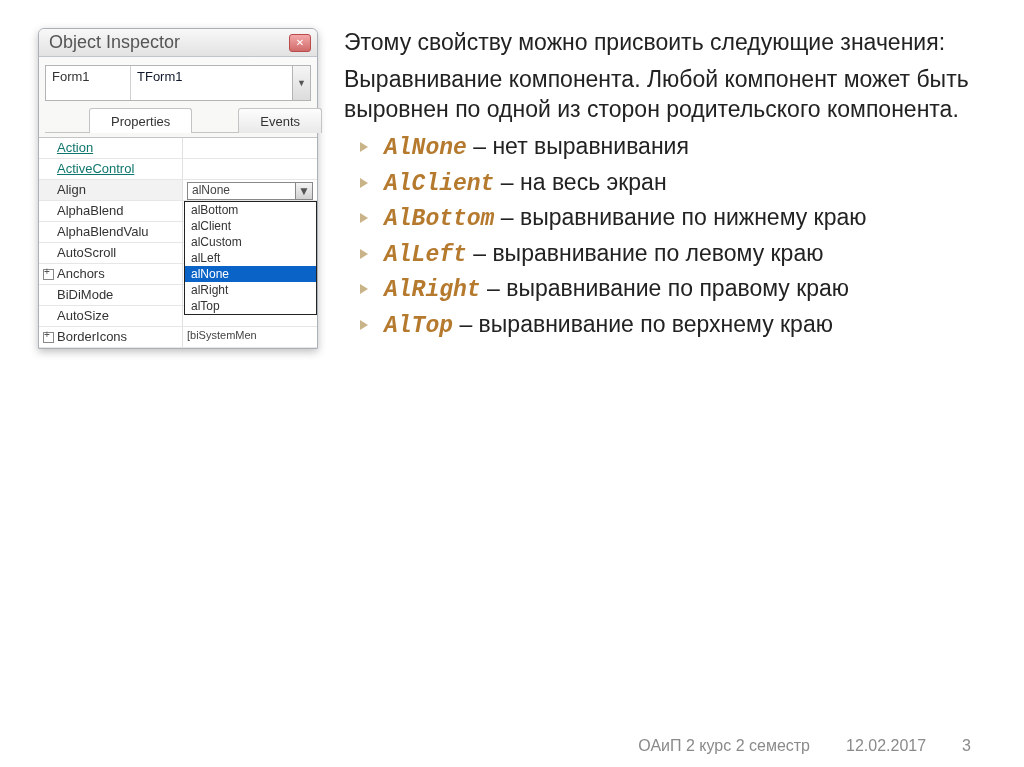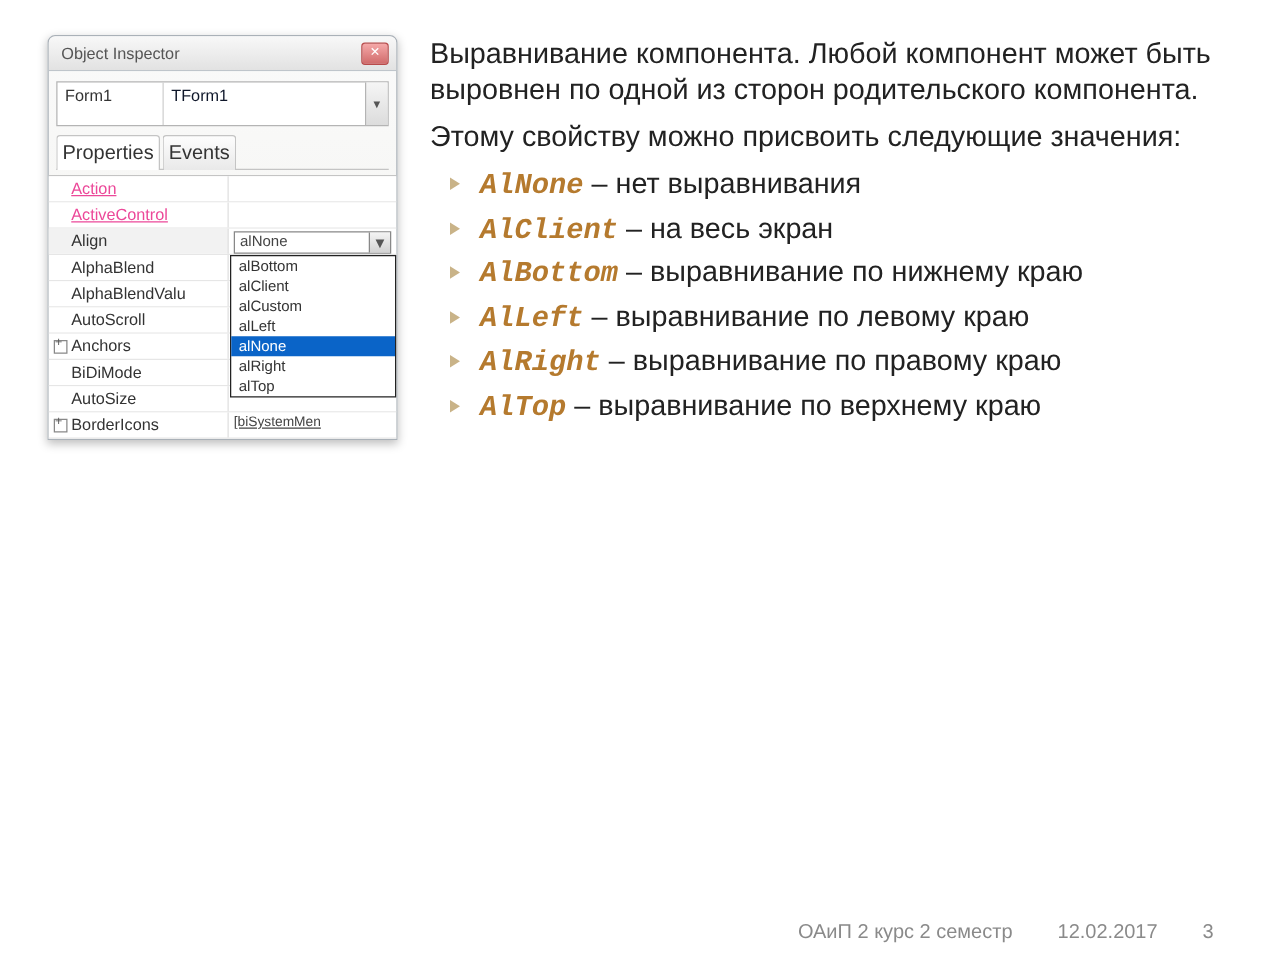--- a/index.html
+++ b/index.html
@@ -45,21 +45,21 @@
   }
   .titlebar {
     display: flex;
     align-items: center;
     height: 28px;
     padding: 0 6px 0 10px;
     background: linear-gradient(#f8f8f8,#e2e2e2);
     border-bottom: 1px solid #bfc5cb;
     border-radius: 6px 6px 0 0;
   }
-  .titlebar .ttext { flex: 1; font-size: 13px; color: #555; }
+  .titlebar .ttext { flex: 1; font-size: 18px; color: #555; }
   .close-btn {
     width: 22px; height: 18px;
     display:flex; align-items:center; justify-content:center;
     background: linear-gradient(#f5a9a9,#d06a6a);
     border:1px solid #b84a4a;
     border-radius:3px;
     color:#fff; font-size:10px; line-height:1;
   }
   .combo {
     margin: 8px 6px 6px 6px;
@@ -71,45 +71,46 @@
   .combo .c1 { flex:0 0 85px; padding:3px 6px; border-right:1px solid #d0d0d0;}
   .combo .c2 { flex:1; padding:3px 6px; color:#0f172a;}
   .combo .cbtn { width:18px; display:flex; align-items:center; justify-content:center; background:linear-gradient(#f5f5f5,#dcdcdc); border-left:1px solid #b4b4b4;}
   .tabs {
     display:flex;
     gap:0;
     margin: 4px 6px 0 6px;
     border-bottom: 1px solid #c4c4c4;
   }
   .tab {
-    padding:5px 4px 4px;
-    font-size:16px;
+    padding:5px 21px 4px;
+    font-size:13px;
     border:1px solid #c4c4c4;
     border-bottom:none;
     background:linear-gradient(#fdfdfd,#e9e9e9);
     position:relative;
     top:1px;
     margin-right:2px;
     border-radius:3px 3px 0 0;
+    margin-left:44px;
   }
   .tab.active {
     background:#fff;
   }
   .proptable {
     margin: 4px 0 0 0;
     border-top:1px solid #c4c4c4;
   }
   .prow {
     display:flex;
     height:21px;
     border-bottom:1px solid #e6e6e6;
     font-size:13px;
     background:#fff;
   }
-  .prow.link .pname { color:#ec4899; text-decoration:underline; }
+  .prow.link .pname { color:#0f766e; text-decoration:underline; }
   .prow .pname {
     flex:0 0 144px;
     padding:2px 6px 0 18px;
     color:#333;
     white-space:nowrap;
     overflow:hidden;
     border-right:1px solid #e0e0e0;
     position:relative;
   }
   .prow .pname.hasexp::before{
@@ -148,21 +149,21 @@
     position:absolute;
     right:0;
     width:133px;
     background:#fff;
     border:1px solid #222;
     z-index:5;
   }
   .drow { padding:1px 6px; font-size:12px; color:#333;}
   .drow.sel { background:#0a64c8; color:#fff; }
   .proparea { position:relative; }
-  .bottom-cell { color:#a0a0a0; font-size:11px;text-decoration:underline; }
+  .bottom-cell { color:#a0a0a0; font-size:11px; }
 
   
   .textcol {
     flex:1;
     font-family: Verdana, Arial, sans-serif;
     font-size: 23px;
     line-height: 1.28;
     color:#222;
     padding-right: 10px;
   }
@@ -283,22 +284,22 @@
             <div class="drow">alCustom</div>
             <div class="drow">alLeft</div>
             <div class="drow sel">alNone</div>
             <div class="drow">alRight</div>
             <div class="drow">alTop</div>
           </div>
       </div>
     </div>
 
     <div class="textcol">
+      <p class="para">Этому свойству можно присвоить следующие значения:</p>
       <p class="para">Выравнивание компонента. Любой компонент может быть выровнен по одной из сторон родительского компонента.</p>
-      <p class="para">Этому свойству можно присвоить следующие значения:</p>
       <ul class="values" id="values">
           <li><em>AlNone</em><span> – нет выравнивания</span></li>
           <li><em>AlClient</em><span> – на весь экран</span></li>
           <li><em>AlBottom</em><span> – выравнивание по нижнему краю</span></li>
           <li><em>AlLeft</em><span> – выравнивание по левому краю</span></li>
           <li><em>AlRight</em><span> – выравнивание по правому краю</span></li>
           <li><em>AlTop</em><span> – выравнивание по верхнему краю</span></li>
         </ul>
     </div>
   </div>

